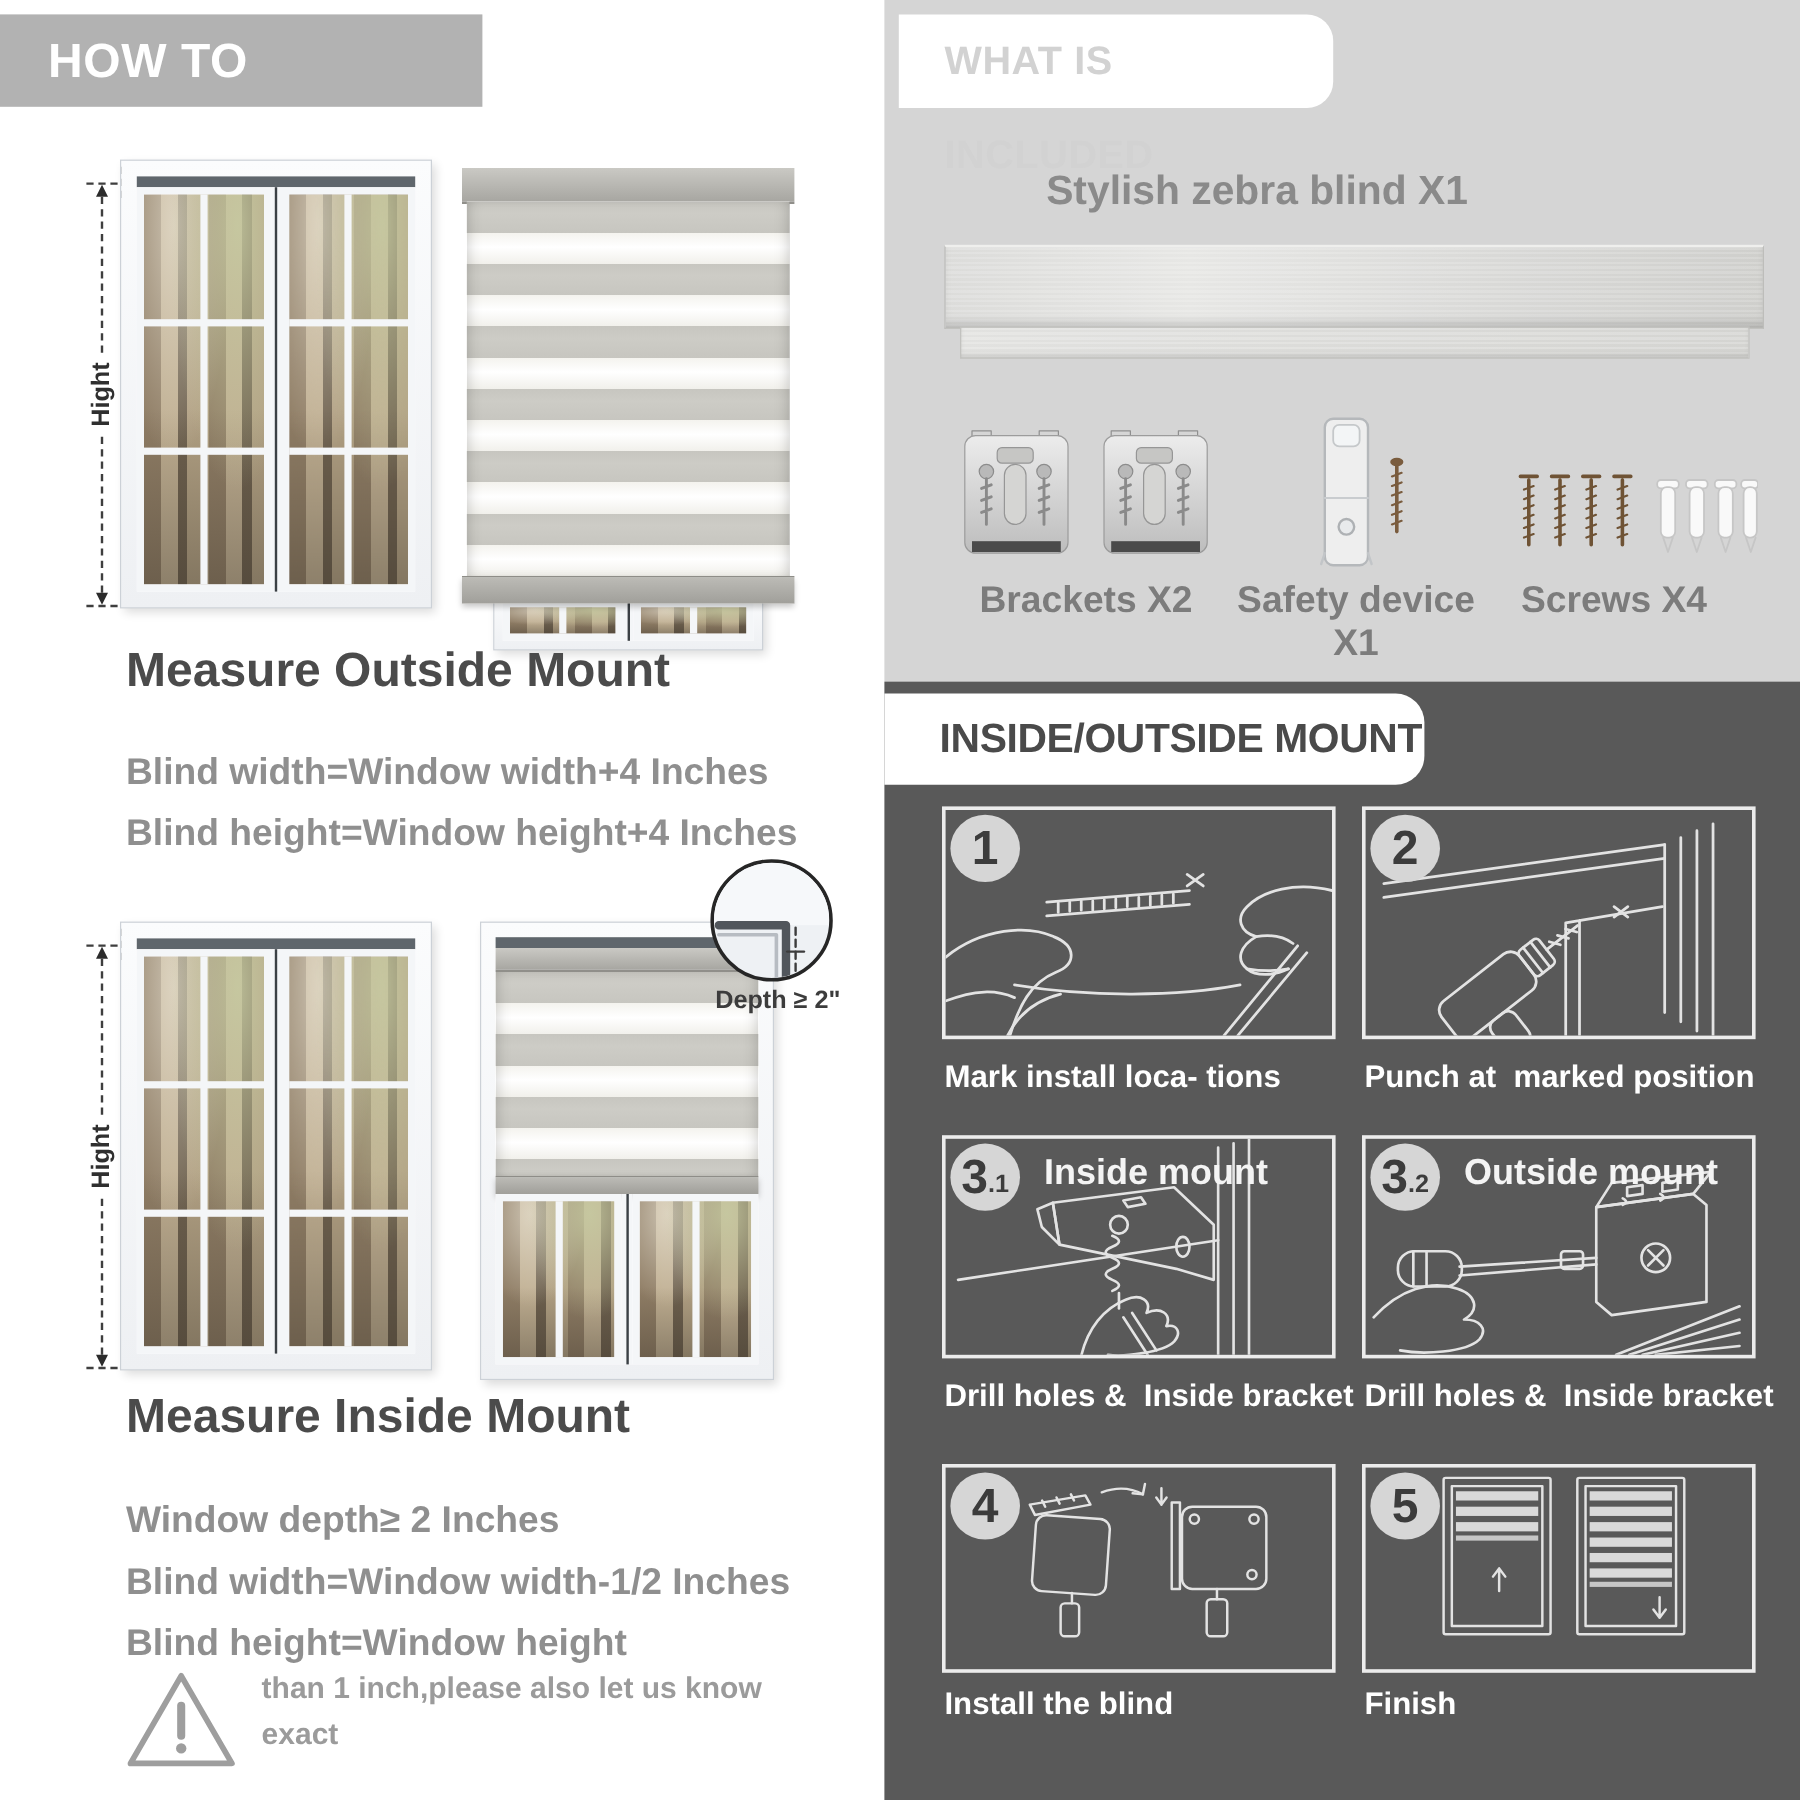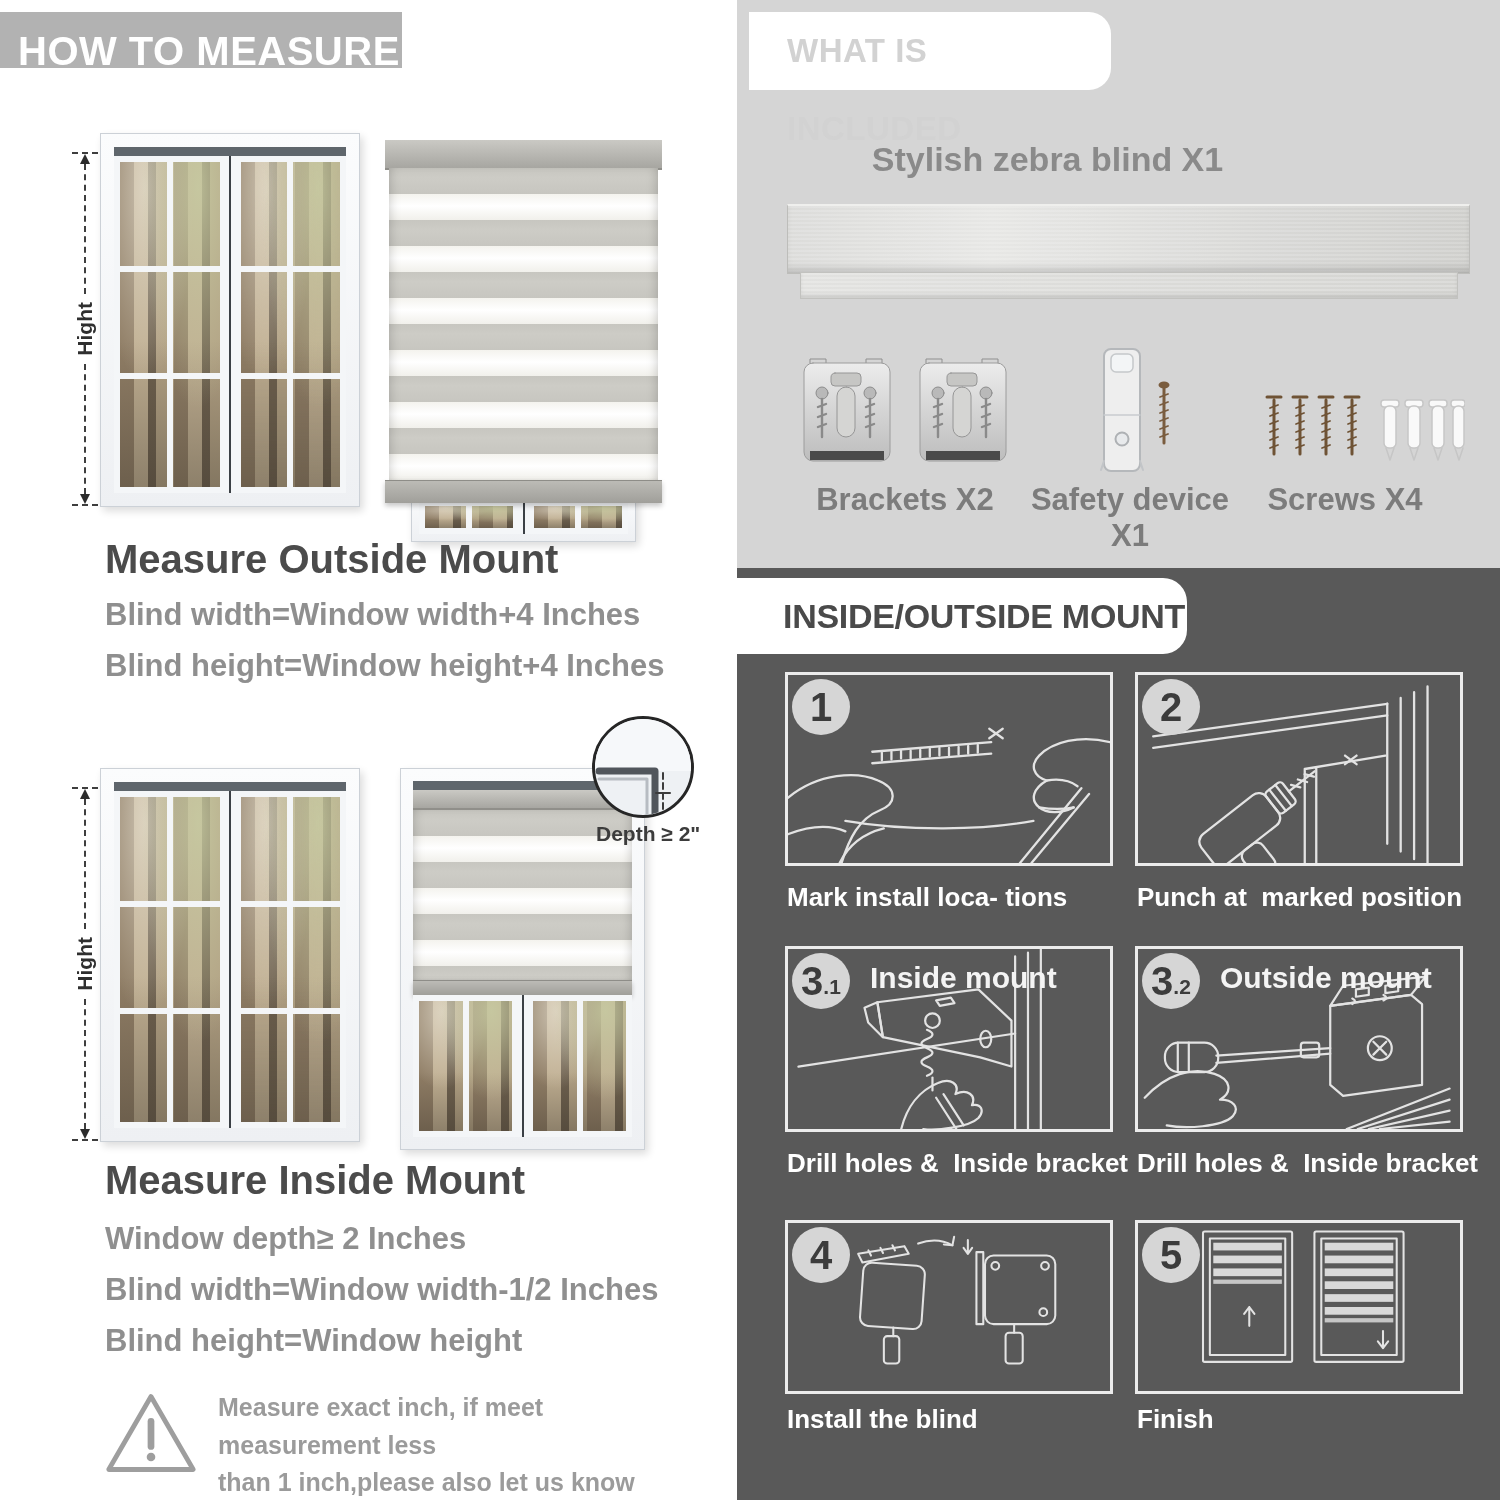--- a/index.html
+++ b/index.html
@@ -1,22 +1,22 @@
 <!DOCTYPE html>
 <html><head>
 <meta charset="utf-8">
 <style>
   html,body{margin:0;padding:0;}
   body{width:1500px;height:1500px;position:relative;background:#ffffff;
        font-family:"Liberation Sans","DejaVu Sans",sans-serif;overflow:hidden;}
   .abs{position:absolute;}
 
   
-  .hdr-left{left:0;top:12px;width:402px;height:56px;background:#b2b2b2;
-    color:#fff;font-size:40px;font-weight:700;line-height:78px;padding-left:18px;
+  .hdr-left{left:0;top:12px;width:402px;height:77px;background:#b2b2b2;
+    color:#fff;font-size:40px;font-weight:700;line-height:78px;padding-left:40px;
     letter-spacing:.5px;box-sizing:border-box;}
   .panel-light{left:737px;top:0;width:763px;height:568px;background:#d5d5d5;}
   .panel-dark{left:737px;top:568px;width:763px;height:932px;background:#595959;}
   .card-white{background:#fff;border-radius:0 22px 22px 0;box-sizing:border-box;}
   .hdr-included{left:749px;top:12px;width:362px;height:78px;
     color:#d2d2d2;font-size:33px;font-weight:700;line-height:78px;padding-left:38px;letter-spacing:.5px;}
   .hdr-mount{left:737px;top:578px;width:450px;height:76px;
     color:#4a4a4a;font-size:34px;font-weight:700;line-height:76px;padding-left:46px;letter-spacing:-.3px;}
 
   
@@ -56,21 +56,21 @@
   .cassette{background:linear-gradient(180deg,#cac9c4,#a7a6a1);border-bottom:2px solid #908f8a;}
   .zfab{background:repeating-linear-gradient(180deg,
       #c7c6c0 0px,#cdccc6 10px,#c7c6c0 26px,
       #f4f3ee 26px,#ffffff 38px,#f1f0eb 52px);
     box-shadow:inset 8px 0 12px -8px rgba(0,0,0,.22),inset -8px 0 12px -8px rgba(0,0,0,.22);}
   .rail{background:linear-gradient(180deg,#bcbbb6,#a09f9a);border-top:1px solid #8e8d88;
     box-shadow:0 3px 5px rgba(0,0,0,.22);}
 
   
   .sec-title{font-size:40px;font-weight:700;color:#4b4b4b;white-space:nowrap;}
-  .sec-line{font-size:31px;font-weight:700;color:#8f8f8f;white-space:nowrap;}
+  .sec-line{font-size:31px;font-weight:700;color:#8f8f8f;white-space:nowrap;margin-top:28px;}
   .note-text{font-size:25px;font-weight:600;color:#9b9b9b;line-height:1.5;}
   .prod-label{font-size:34px;font-weight:700;color:#8a8a8a;text-align:center;}
   .item-label{font-size:31px;font-weight:700;color:#7c7c7c;text-align:center;}
   .depth-label{font-size:21px;font-weight:700;color:#3c3c3c;white-space:nowrap;}
 
   
   .stepbox{border:3px solid #ececec;box-sizing:border-box;}
   .badge{position:absolute;left:4px;top:4px;width:58px;height:56px;border-radius:50%;
     background:#d6d6d6;color:#3c3c3c;display:flex;align-items:center;justify-content:center;
     font-size:40px;font-weight:700;}
@@ -226,21 +226,20 @@
 <div class="abs sec-line" style="left:105px;top:1221px;">Window depth≥ 2 Inches</div>
 <div class="abs sec-line" style="left:105px;top:1272px;">Blind width=Window width-1/2 Inches</div>
 <div class="abs sec-line" style="left:105px;top:1323px;">Blind height=Window height</div>
 
 <svg class="abs hw" style="left:103px;top:1388px;" width="96" height="90" viewBox="0 0 100 92">
   <path d="M50,8 L94,84 L6,84 Z" fill="none" stroke="#9e9e9e" stroke-width="5" stroke-linejoin="round"></path>
   <path d="M50,34 V60" stroke="#9e9e9e" stroke-width="7" stroke-linecap="round"></path>
   <circle cx="50" cy="71" r="4.5" fill="#9e9e9e" stroke="none"></circle>
 </svg>
 <div class="abs note-text" style="left:218px;top:1389px;width:470px;">
-  <div>Measure exact inch, if meet measurement less</div>
   <div>than 1 inch,please also let us know exact</div>
 
 </div>
 
 <div class="abs panel-light"></div>
 <div class="abs card-white hdr-included">WHAT IS INCLUDED</div>
 <div class="abs prod-label" style="left:737px;top:140px;width:621px;">Stylish zebra blind X1</div>
 
 <div class="abs" style="left:787px;top:204px;width:681px;height:67px;
   background:repeating-linear-gradient(180deg, rgba(255,255,255,.16) 0 2px, rgba(0,0,0,0) 2px 4px),

